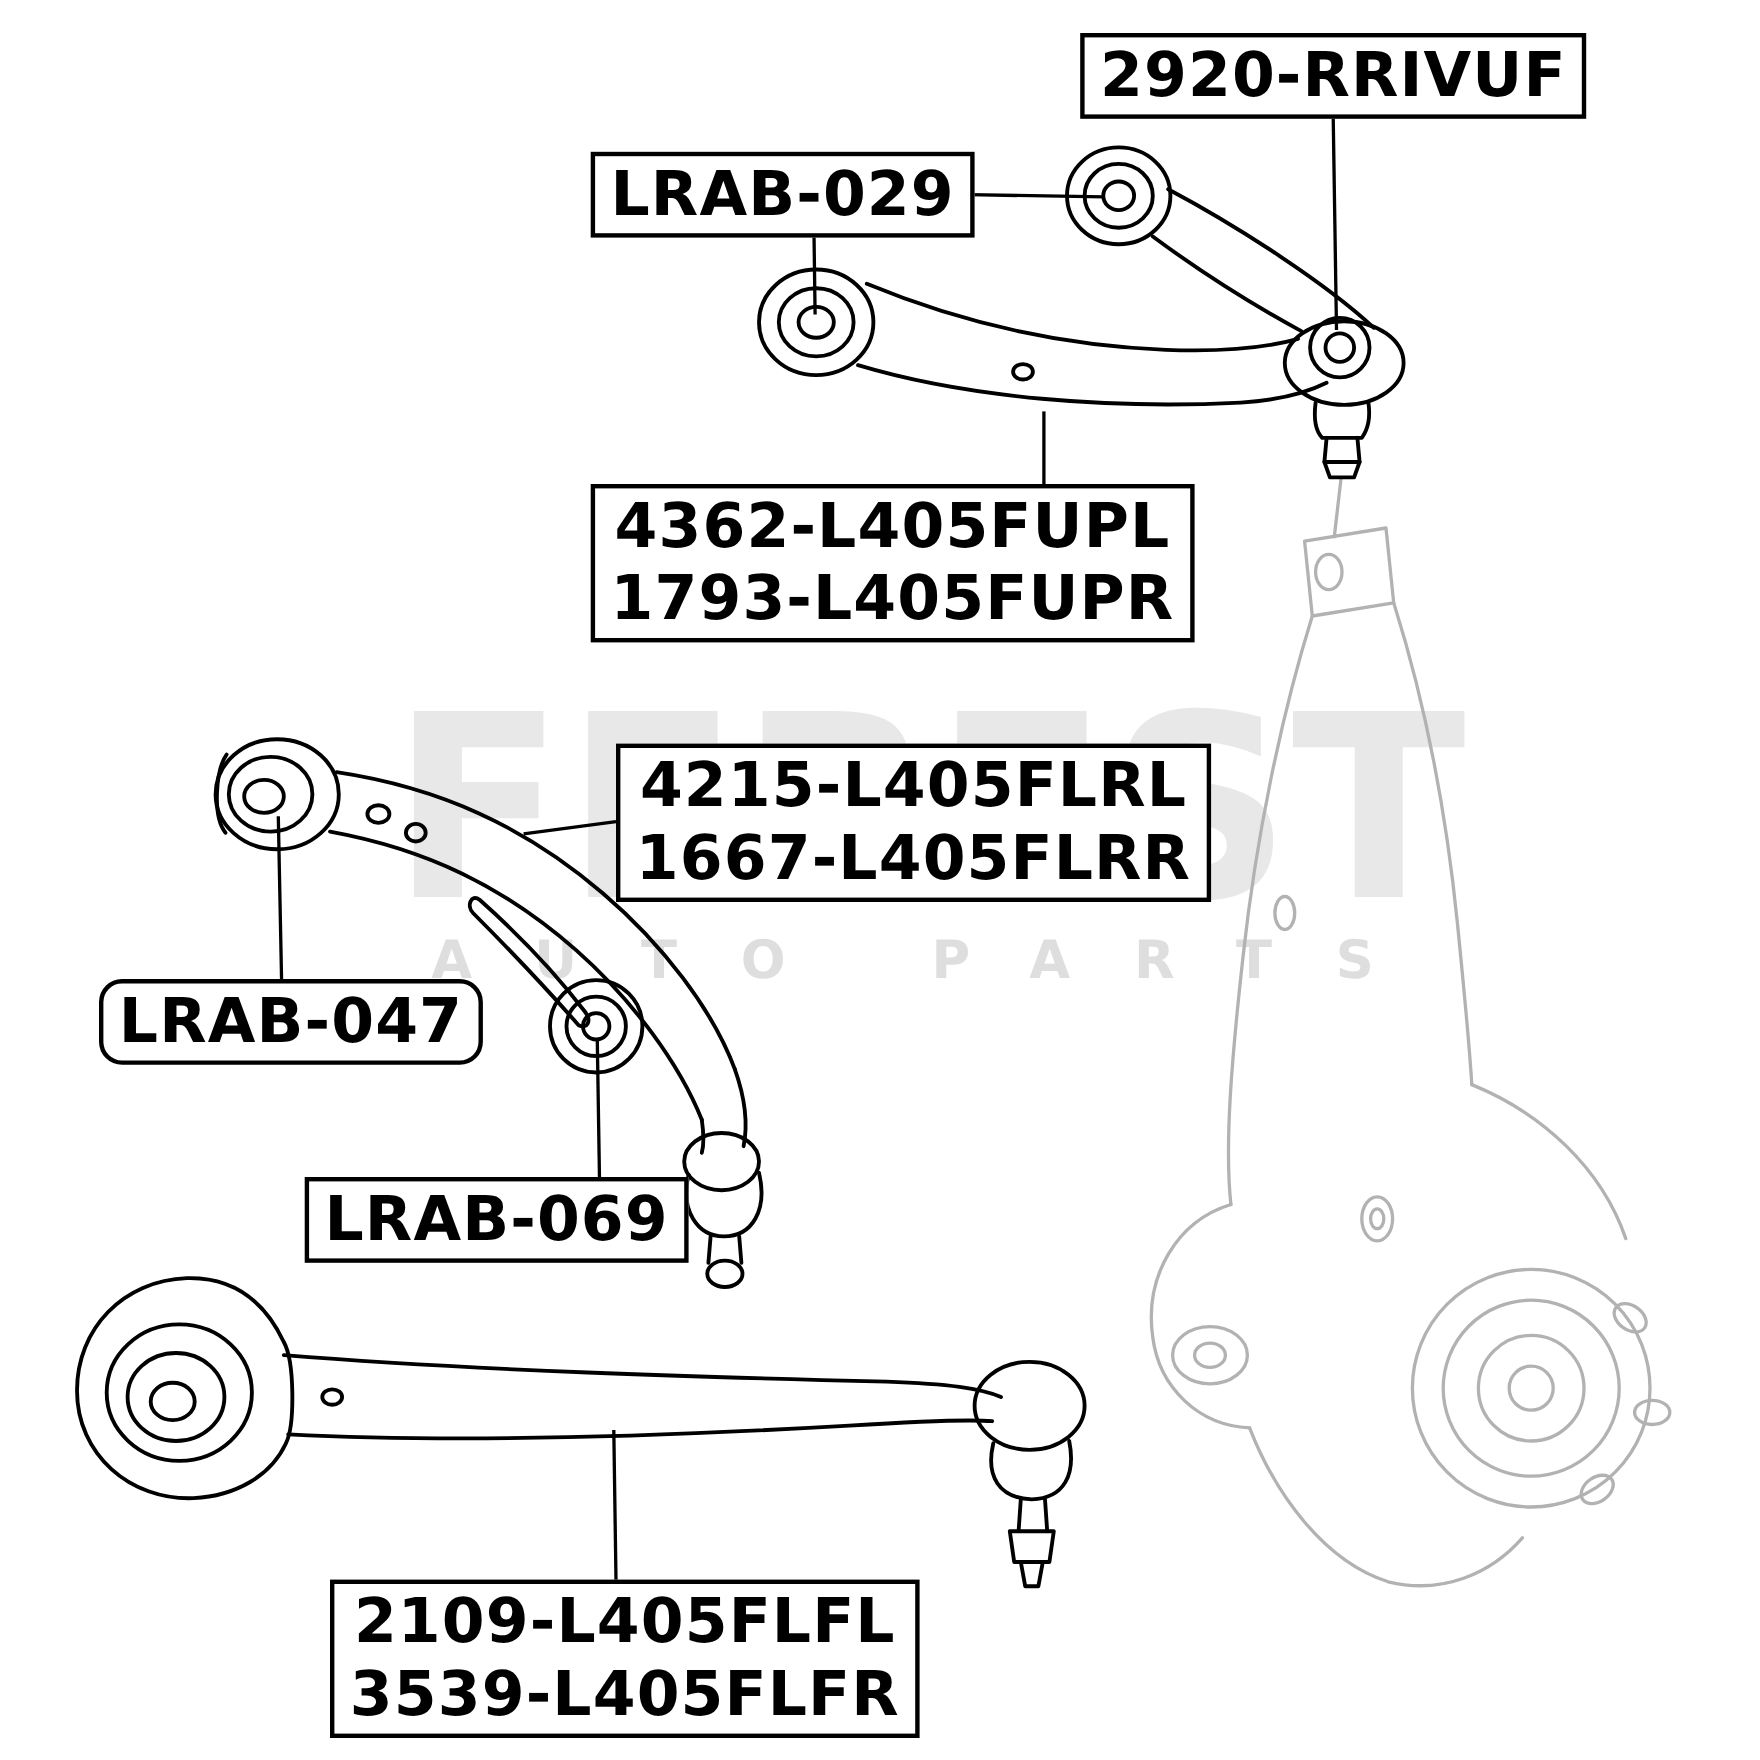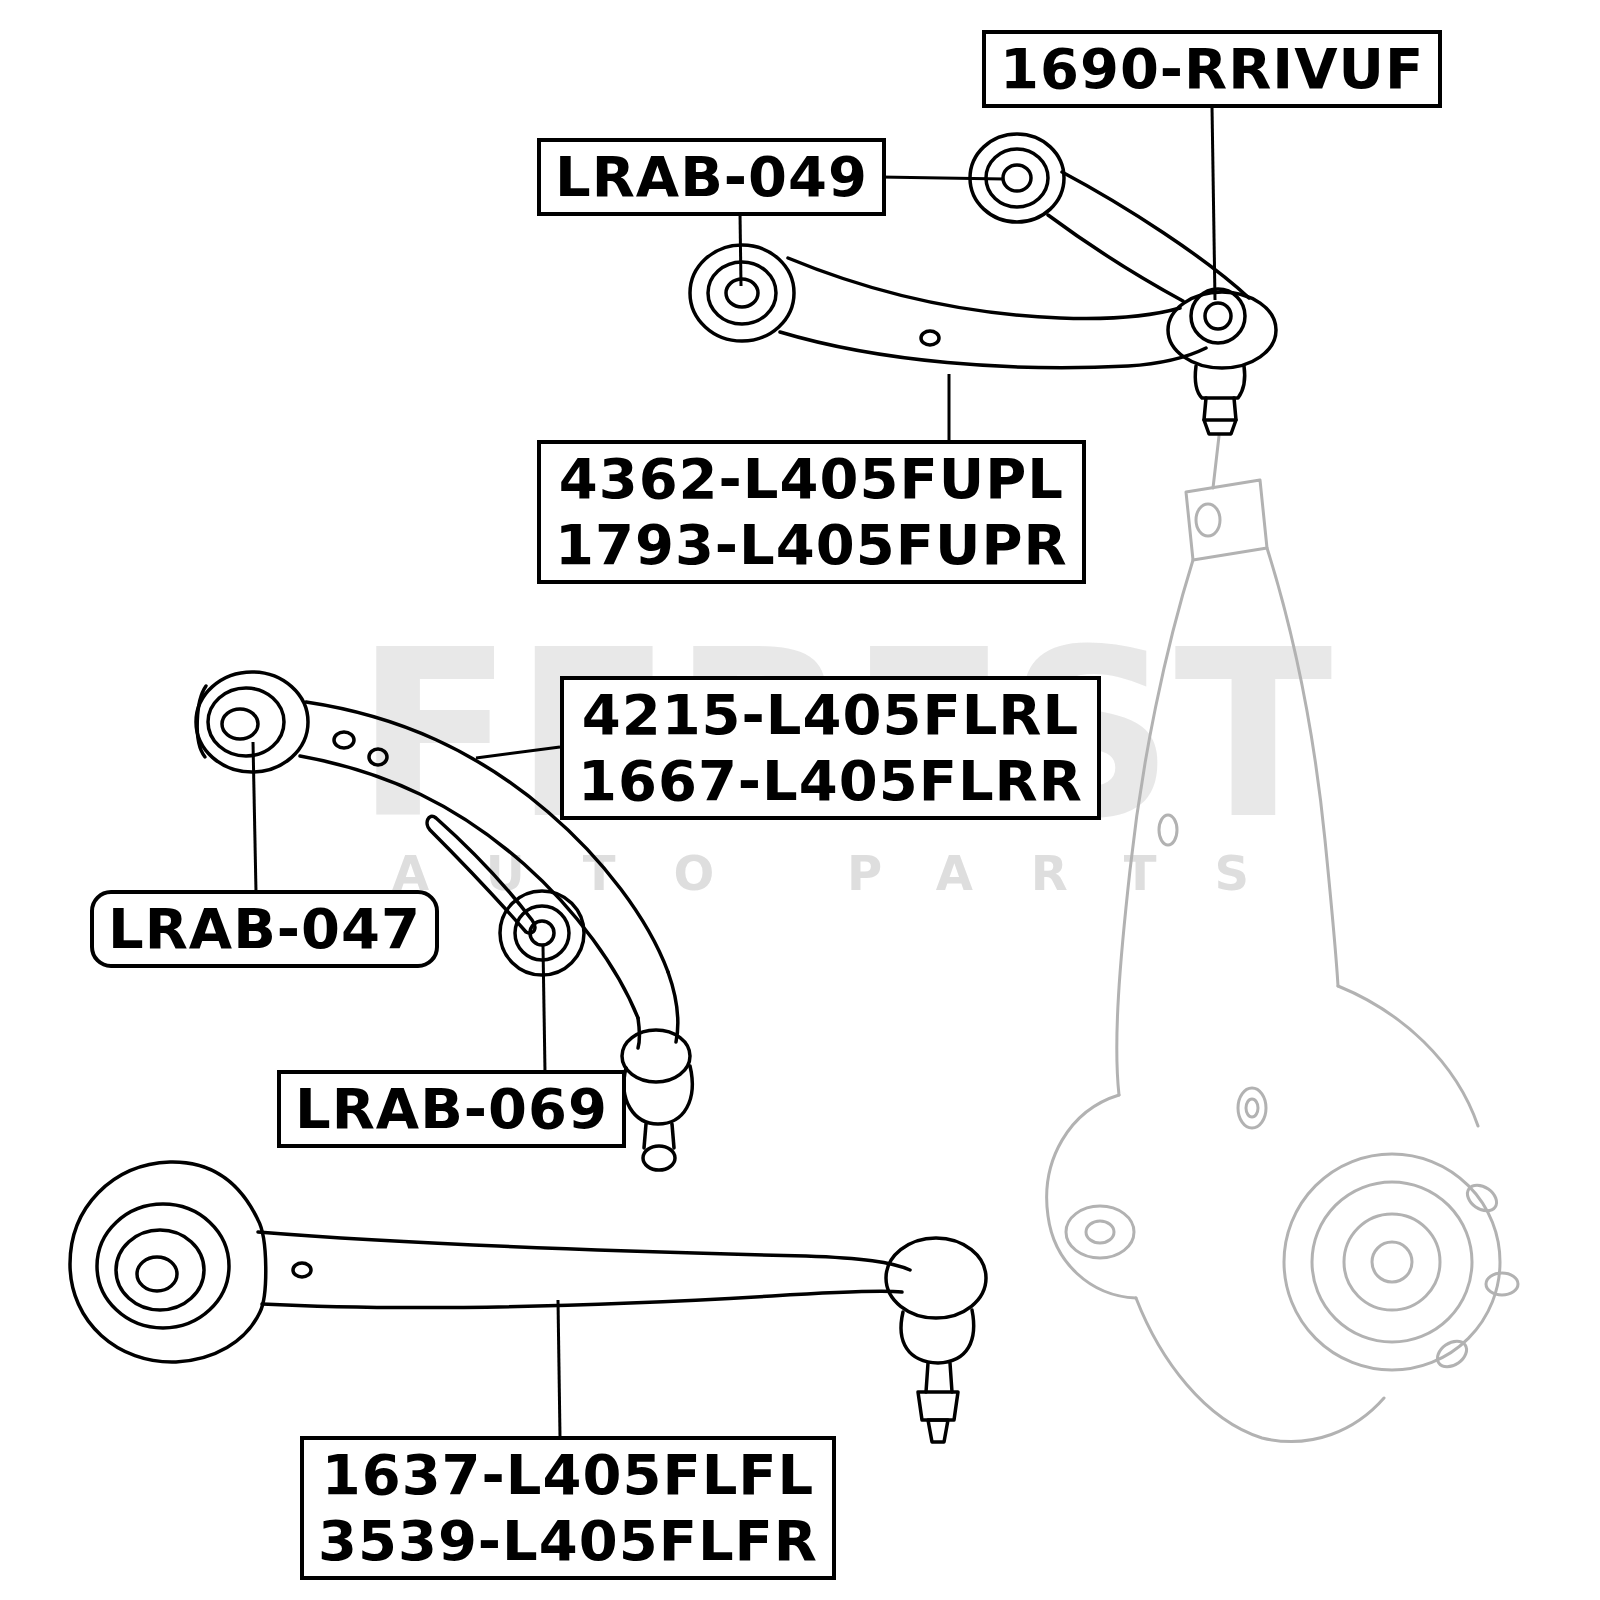--- a/index.html
+++ b/index.html
@@ -177,25 +177,25 @@
       <line x1="740" y1="213" x2="741" y2="286"></line>
       <line x1="949" y1="374" x2="949" y2="442"></line>
       <line x1="560" y1="747" x2="476" y2="758"></line>
       <line x1="256" y1="892" x2="253" y2="742"></line>
       <line x1="545" y1="1072" x2="543" y2="946"></line>
       <line x1="560" y1="1437" x2="558" y2="1300"></line>
     </g>
   </svg>
 
   <div class="pbox" id="box-rrivuf">
-    <div>1690-RRIVUF</div>
+    <div>2920-RRIVUF</div>
   </div>
 
   <div class="pbox" id="box-lrab049">
-    <div>LRAB-049</div>
+    <div>LRAB-029</div>
   </div>
 
   <div class="pbox" id="box-fup">
     <div>4362-L405FUPL</div>
     <div>1793-L405FUPR</div>
   </div>
 
   <div class="pbox" id="box-flr">
     <div>4215-L405FLRL</div>
     <div>1667-L405FLRR</div>
@@ -203,17 +203,17 @@
 
   <div class="pbox" id="box-lrab047">
     <div>LRAB-047</div>
   </div>
 
   <div class="pbox" id="box-lrab048">
     <div>LRAB-069</div>
   </div>
 
   <div class="pbox" id="box-flf">
-    <div>1637-L405FLFL</div>
+    <div>2109-L405FLFL</div>
     <div>3539-L405FLFR</div>
   </div>
 
 </div>
 
 </body></html>

